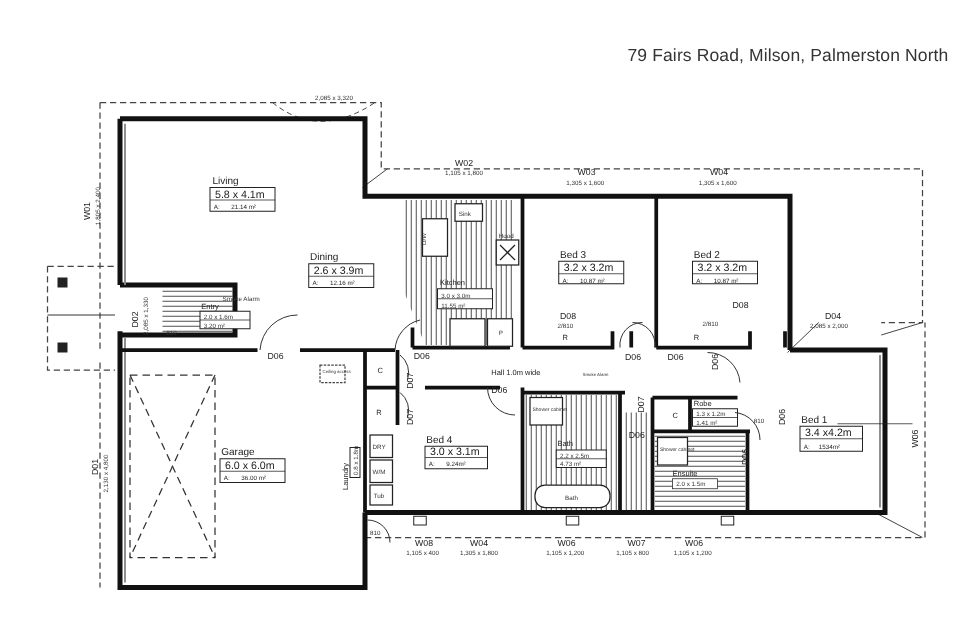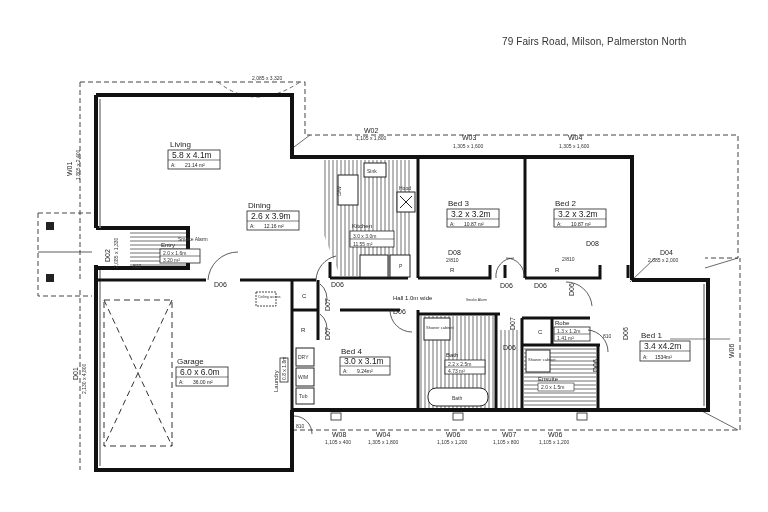--- a/index.html
+++ b/index.html
@@ -1,17 +1,17 @@
 <!DOCTYPE html>
 <html><head>
 <meta charset="utf-8">
 <style>
   html, body { margin:0; padding:0; background:#ffffff; }
   body { width:768px; height:512px; position:relative; overflow:hidden; font-family:"Liberation Sans", sans-serif; }
-  .addr { position:absolute; left:502px; top:36px; font-size:10px; color:#333; letter-spacing:0.1px; }
+  .addr { position:absolute; left:502px; top:36px; font-size:14px; color:#333; letter-spacing:0.1px; }
   svg { position:absolute; left:0; top:0; }
   .lbl { font-family:"Liberation Sans", sans-serif; fill:#222; }
   .rname { font-size:8px; }
   .rdim { font-size:8.5px; }
   .rarea { font-size:5px; }
   .tiny { font-size:5px; fill:#333; }
   .code { font-size:7px; fill:#222; }
   .small { font-size:6px; fill:#222; }
 </style>
 </head>

